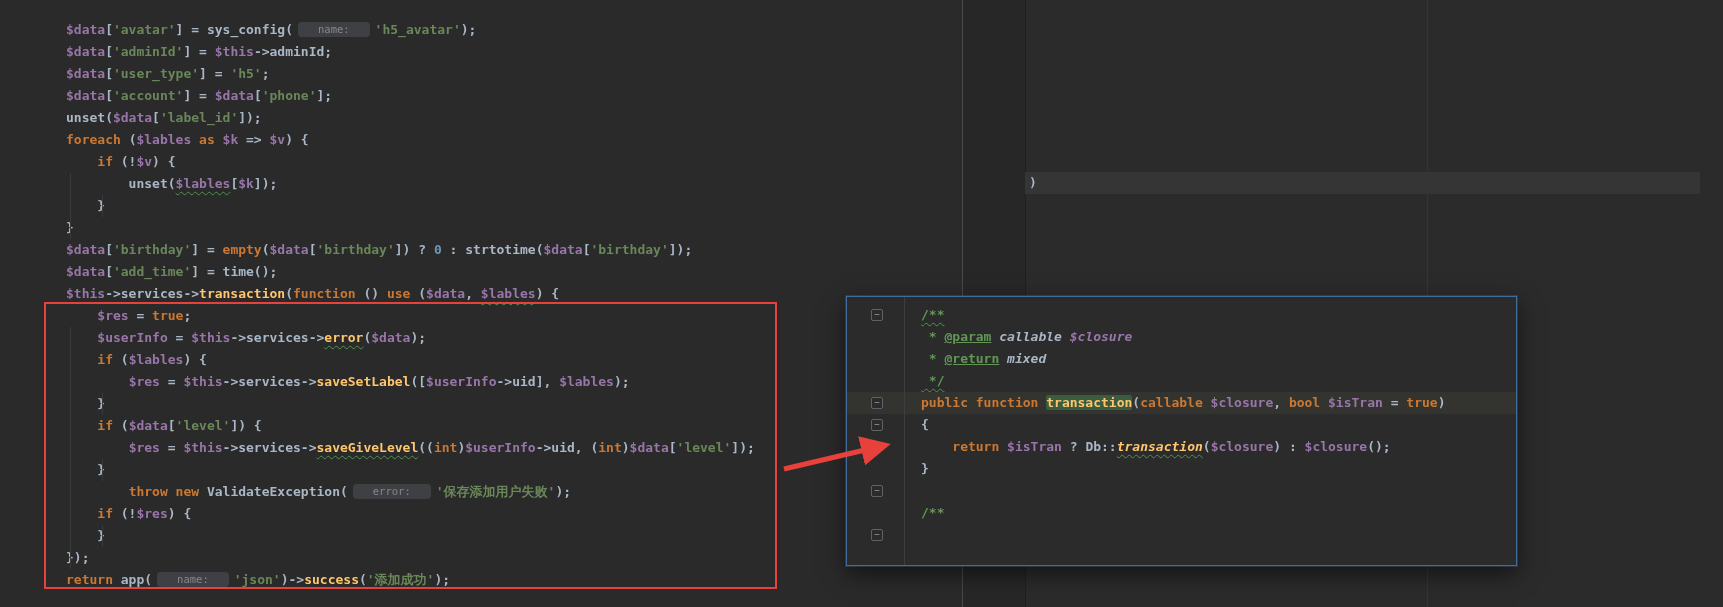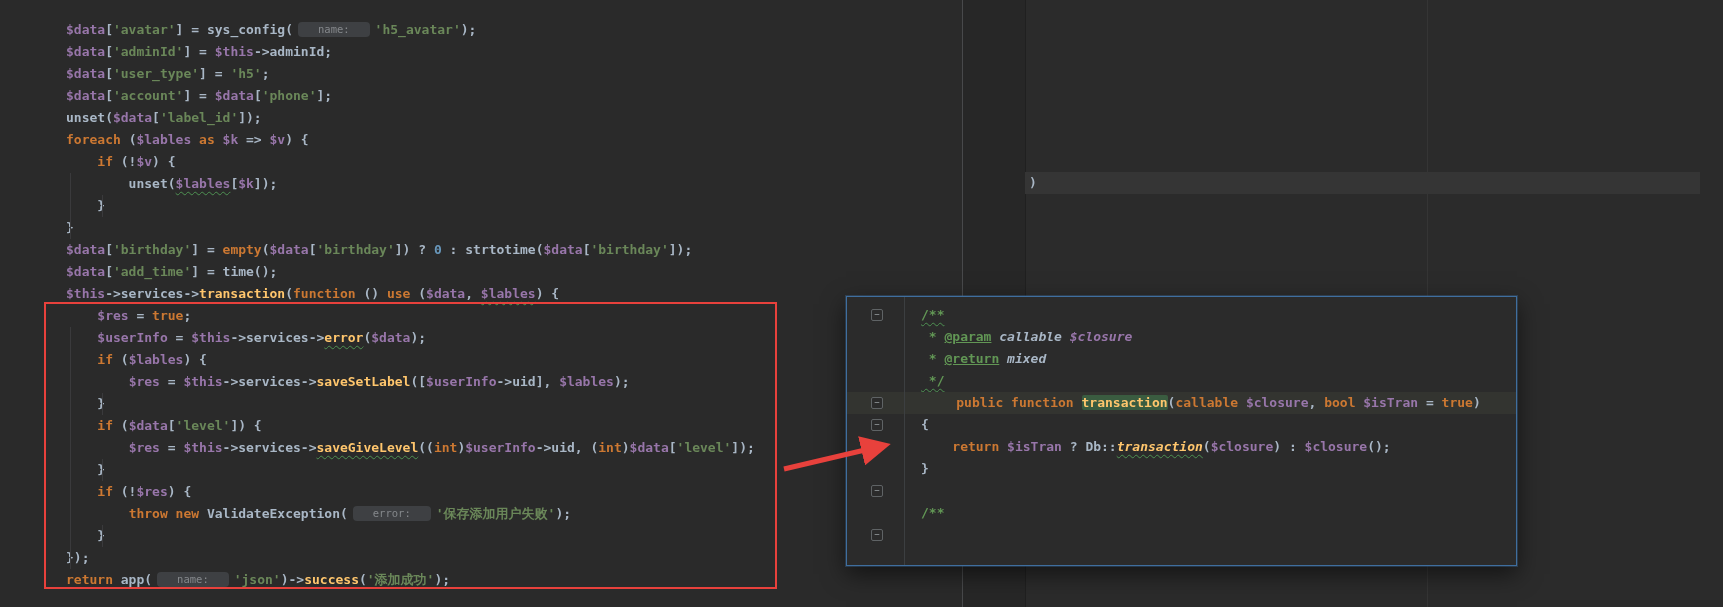--- a/index.html
+++ b/index.html
@@ -45,21 +45,21 @@
   
   #red-box{position:absolute; left:44px; top:302px; width:733px; height:287px;
            border:2px solid var(--red); box-sizing:border-box; z-index:5; pointer-events:none;}
   #red-arrow{position:absolute; left:760px; top:425px; z-index:7; pointer-events:none;}
   
   #popup{position:absolute; left:846px; top:296px; width:671px; height:270px; z-index:6;
          background:var(--popup_bg); border:1px solid var(--popup_border);
          box-shadow:0 0 0 1px rgba(63,110,158,.35), 0 8px 22px rgba(0,0,0,.55);
          box-sizing:border-box; overflow:hidden;}
   #popup-code{position:absolute; left:0; top:7px; width:100%; padding-left:74px; box-sizing:border-box;}
-  #popup-code .line-hl{background:var(--hl_line); margin-left:-74px; padding-left:74px;text-align:center;}
+  #popup-code .line-hl{background:var(--hl_line); margin-left:-74px; padding-left:74px;}
   #popup-gutter-line{position:absolute; left:57px; top:0; width:1px; height:100%;
          background:#3c3f41; z-index:2;}
   .fold-icon{position:absolute; left:24px; width:10px; height:10px; border:1px solid #5f6365;
          border-radius:2px; background:#2b2b2b; z-index:3; color:#9aa0a3;
          font-size:9px; line-height:9px; text-align:center; font-weight:normal;}
 </style>
 </head>
 <body>
 
 <div id="canvas">
@@ -84,22 +84,22 @@
       <div class="code-line"><span class="sg-v">$data</span><span class="sg-d">[</span><span class="sg-s">'add_time'</span><span class="sg-d">] = time();</span></div>
       <div class="code-line"><span class="sg-v">$this</span><span class="sg-d">-&gt;services-&gt;</span><span class="sg-f">transaction</span><span class="sg-d">(</span><span class="sg-k">function </span><span class="sg-d">() </span><span class="sg-k">use </span><span class="sg-d">(</span><span class="sg-v">$data</span><span class="sg-d">, </span><span class="sg-v sg-w">$lables</span><span class="sg-d">) {</span></div>
       <div class="code-line"><span class="sg-d">    </span><span class="sg-v">$res</span><span class="sg-d"> = </span><span class="sg-k">true</span><span class="sg-d">;</span></div>
       <div class="code-line"><span class="sg-d">    </span><span class="sg-v">$userInfo</span><span class="sg-d"> = </span><span class="sg-v">$this</span><span class="sg-d">-&gt;services-&gt;</span><span class="sg-f sg-w">error</span><span class="sg-d">(</span><span class="sg-v">$data</span><span class="sg-d">);</span></div>
       <div class="code-line"><span class="sg-d">    </span><span class="sg-k">if </span><span class="sg-d">(</span><span class="sg-v">$lables</span><span class="sg-d">) {</span></div>
       <div class="code-line"><span class="sg-d">        </span><span class="sg-v">$res</span><span class="sg-d"> = </span><span class="sg-v">$this</span><span class="sg-d">-&gt;services-&gt;</span><span class="sg-f">saveSetLabel</span><span class="sg-d">([</span><span class="sg-v">$userInfo</span><span class="sg-d">-&gt;uid], </span><span class="sg-v">$lables</span><span class="sg-d">);</span></div>
       <div class="code-line"><span class="sg-d">    }</span></div>
       <div class="code-line"><span class="sg-d">    </span><span class="sg-k">if </span><span class="sg-d">(</span><span class="sg-v">$data</span><span class="sg-d">[</span><span class="sg-s">'level'</span><span class="sg-d">]) {</span></div>
       <div class="code-line"><span class="sg-d">        </span><span class="sg-v">$res</span><span class="sg-d"> = </span><span class="sg-v">$this</span><span class="sg-d">-&gt;services-&gt;</span><span class="sg-f sg-w">saveGiveLevel</span><span class="sg-d">((</span><span class="sg-k">int</span><span class="sg-d">)</span><span class="sg-v">$userInfo</span><span class="sg-d">-&gt;uid, (</span><span class="sg-k">int</span><span class="sg-d">)</span><span class="sg-v">$data</span><span class="sg-d">[</span><span class="sg-s">'level'</span><span class="sg-d">]);</span></div>
       <div class="code-line"><span class="sg-d">    }</span></div>
+      <div class="code-line"><span class="sg-d">        </span><span class="sg-k">throw new </span><span class="sg-d">ValidateException(</span><span class="sg-h">error:</span><span class="sg-s">'保存添加用户失败'</span><span class="sg-d">);</span></div>
       <div class="code-line"><span class="sg-d">    </span><span class="sg-k">if </span><span class="sg-d">(!</span><span class="sg-v">$res</span><span class="sg-d">) {</span></div>
-      <div class="code-line"><span class="sg-d">        </span><span class="sg-k">throw new </span><span class="sg-d">ValidateException(</span><span class="sg-h">error:</span><span class="sg-s">'保存添加用户失败'</span><span class="sg-d">);</span></div>
       <div class="code-line"><span class="sg-d">    }</span></div>
       <div class="code-line"><span class="sg-d">});</span></div>
       <div class="code-line"><span class="sg-k">return </span><span class="sg-d">app(</span><span class="sg-h">name:</span><span class="sg-s">'json'</span><span class="sg-d">)-&gt;</span><span class="sg-f">success</span><span class="sg-d">(</span><span class="sg-s">'添加成功'</span><span class="sg-d">);</span></div>
     </div>
 
   <div class="iguide" style="left:70px;top:173px;height:66px;"></div>
   <div class="iguide" style="left:70px;top:327px;height:242px;"></div>
   <div class="iguide" style="left:102px;top:195px;height:22px;"></div>
   <div class="iguide" style="left:102px;top:393px;height:22px;"></div>
   <div class="iguide" style="left:102px;top:459px;height:22px;"></div>

